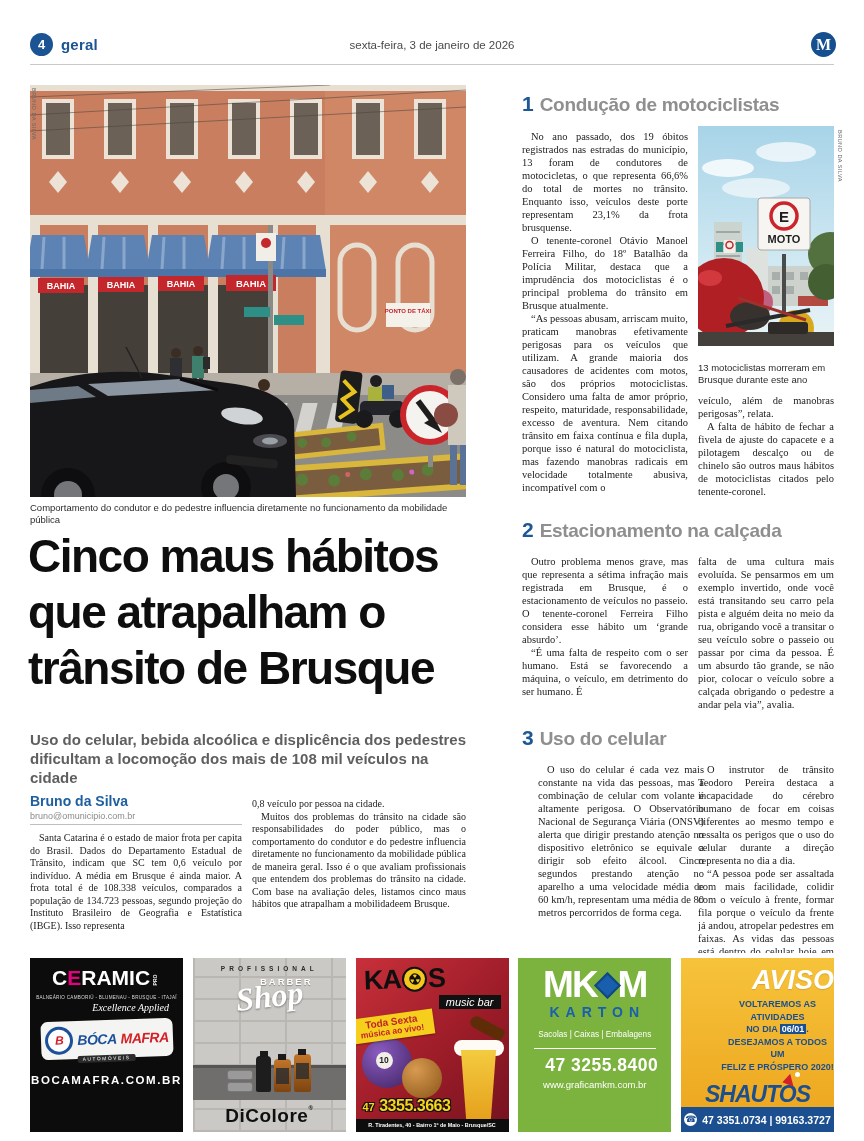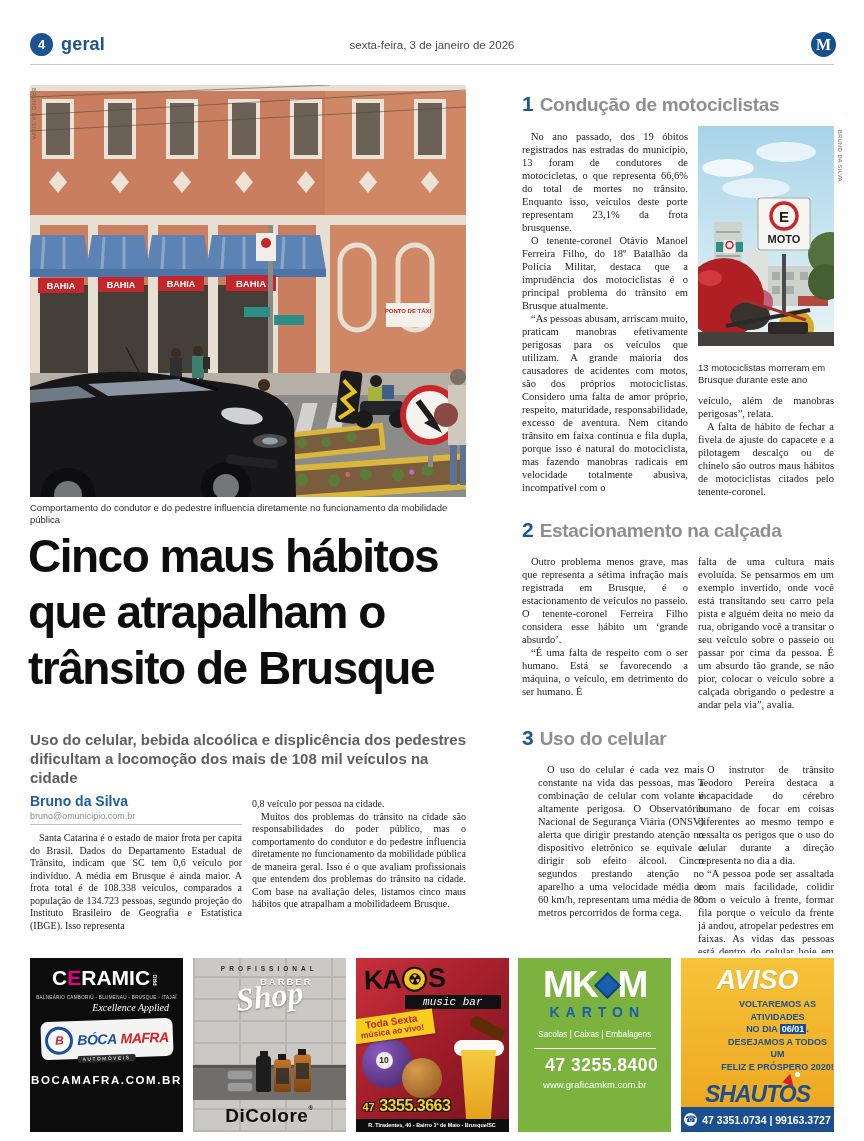--- a/index.html
+++ b/index.html
@@ -2,21 +2,21 @@
 <html><head>
 <meta charset="utf-8">
 <style>
   html,body{margin:0;padding:0;}
   body{width:864px;height:1141px;background:#fff;position:relative;overflow:hidden;
        font-family:"Liberation Sans",sans-serif;color:#1d1d1f;}
   .abs{position:absolute;}
   
   .pg-circle{width:23px;height:23px;border-radius:50%;background:#1b5393;color:#fff;
     font-weight:bold;font-size:13px;display:flex;align-items:center;justify-content:center;}
-  .section-label{color:#1b5393;font-size:18px;font-weight:bold;letter-spacing:.2px;}
+  .section-label{color:#1b5393;font-size:15px;font-weight:bold;letter-spacing:.2px;}
   .date{color:#4a4a4a;font-size:11.5px;}
   .m-circle{width:25px;height:25px;border-radius:50%;background:#164f8f;color:#fff;
     font-family:"Liberation Serif",serif;font-weight:bold;font-size:16px;
     display:flex;align-items:center;justify-content:center;}
   .head-rule{border-top:1px solid #c9c9c9;width:804px;}
   
   .caption{font-size:9.5px;color:#2b2b2b;line-height:11.5px;}
   .headline{font-weight:bold;font-size:46px;line-height:56px;color:#0e0e0e;letter-spacing:-1.5px;}
   .subtitle{font-weight:bold;font-size:15px;line-height:19px;color:#5f5f5f;width:436px;}
   .author{color:#1e5fa0;font-weight:bold;font-size:14px;}
@@ -88,21 +88,21 @@
     background:linear-gradient(#f4cb40,#e5a01c);clip-path:polygon(10% 0,90% 0,78% 100%,22% 100%);}
   .ka-foam{position:absolute;right:5px;top:82px;width:50px;height:16px;background:#fdfbf4;
     border-radius:8px;}
   .ka-bottle{position:absolute;right:16px;top:52px;width:12px;height:36px;background:#5e2d08;
     transform:rotate(118deg);border-radius:3px 3px 6px 6px;}
   .ka-logo{position:absolute;top:6px;left:8px;font-weight:bold;font-size:27px;color:#0f0f0f;
     letter-spacing:-1px;transform:rotate(-2deg);display:flex;align-items:center;}
   .ka-rad{display:inline-block;width:21px;height:21px;border-radius:50%;background:#f5c81e;
     color:#111;font-size:15px;line-height:21px;text-align:center;margin:0 1px;border:2px solid #111;}
   .ka-musicbar{position:absolute;top:37px;right:8px;background:#111;color:#fff;
-    font-family:Liberation Mono, monospace;font-style:italic;font-size:11px;padding:1px 18px;}
+    font-family:Liberation Sans, sans-serif;font-style:italic;font-size:11px;padding:1px 7px;}
   .ka-ribbon{position:absolute;top:56px;left:-4px;background:#f5cf1c;transform:rotate(-8deg);
     padding:3px 10px 3px 8px;text-align:center;box-shadow:0 1px 2px #00000055;}
   .ka-r1{color:#c0232b;font-weight:bold;font-size:10px;line-height:10px;}
   .ka-r2{color:#c0232b;font-weight:bold;font-size:8.5px;line-height:9px;}
   .ka-phone{position:absolute;bottom:17px;left:7px;color:#f7d41c;font-weight:bold;
     text-shadow:1px 1px 0 #111,-1px 1px 0 #111,1px -1px 0 #111,-1px -1px 0 #111;}
   .ka-ph1{font-size:11px;}.ka-ph2{font-size:16px;letter-spacing:-.5px;}
   .ka-addr{position:absolute;bottom:0;left:0;width:153px;height:13px;background:#0d0d0d;color:#fff;
     font-size:5.4px;font-weight:bold;text-align:center;line-height:13px;}
   
@@ -112,21 +112,21 @@
   .mk-diamond{display:inline-block;width:15px;height:15px;background:#1a5fae;transform:rotate(45deg);
     margin:0 1px;border:2px solid #12487f;}
   .mk-karton{color:#1a5fae;font-weight:bold;font-size:14px;letter-spacing:6px;margin-left:5px;}
   .mk-serv{font-size:8.2px;margin-top:10px;color:#fff;}
   .mk-rule{border-top:1px solid #fff;width:122px;margin:9px auto 0;}
   .mk-phone{font-weight:bold;font-size:17.5px;letter-spacing:.5px;margin-top:6px;margin-left:14px;}
   .mk-site{font-size:9.5px;margin-top:3px;}
   
   .ad-sh{background:linear-gradient(180deg,#f6c33a,#eca41d);text-align:center;}
   .sh-aviso{margin-top:7px;color:#fff;font-weight:bold;font-style:italic;font-size:27px;
-    letter-spacing:0;text-shadow:0 1px 1px #00000022;}
+    letter-spacing:0;text-shadow:0 1px 1px #00000022;text-align:right;}
   .sh-lines{color:#1b4f8f;font-weight:bold;font-size:9px;line-height:12.5px;margin-top:2px;padding-left:40px;}
   .sh-chip{background:#1b4f8f;color:#fff;padding:0 2px;}
   .sh-brand{position:relative;display:inline-block;margin-top:8px;color:#1b4f8f;font-weight:bold;
     font-style:italic;font-size:23px;letter-spacing:-1px;border-bottom:3px solid #3ab5a5;
     padding:0 2px 1px;}
   .sh-hat{position:absolute;top:-7px;right:16px;width:0;height:0;border-left:4px solid transparent;
     border-right:8px solid transparent;border-bottom:11px solid #d42027;transform:rotate(22deg);}
   .sh-pom{position:absolute;top:-9px;right:12px;width:5px;height:5px;border-radius:50%;background:#fff;}
   .sh-bar{position:absolute;bottom:0;left:0;width:153px;height:25px;background:#1b4f8f;
     display:flex;align-items:center;justify-content:center;gap:5px;}

